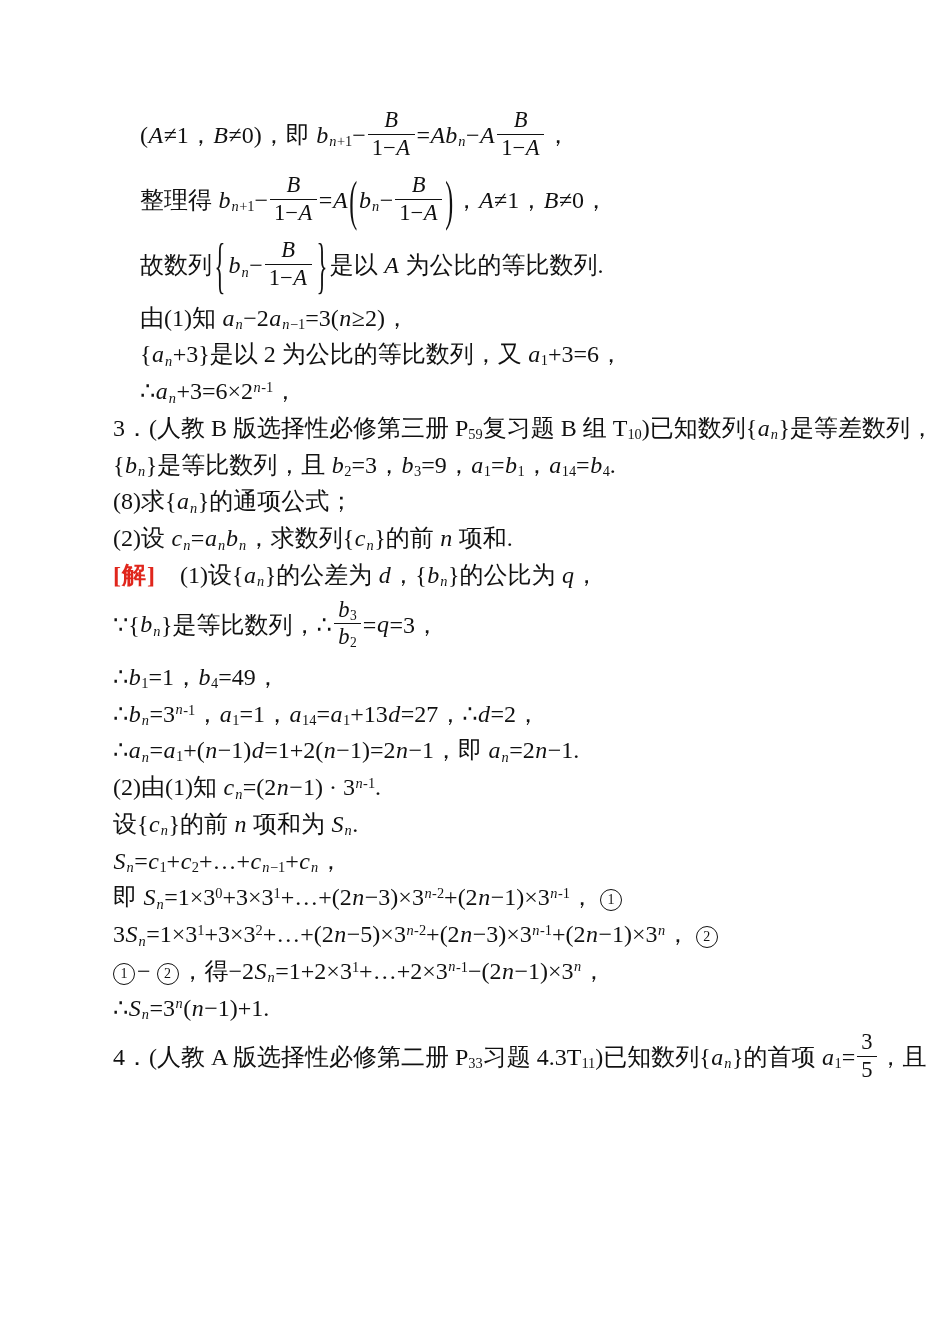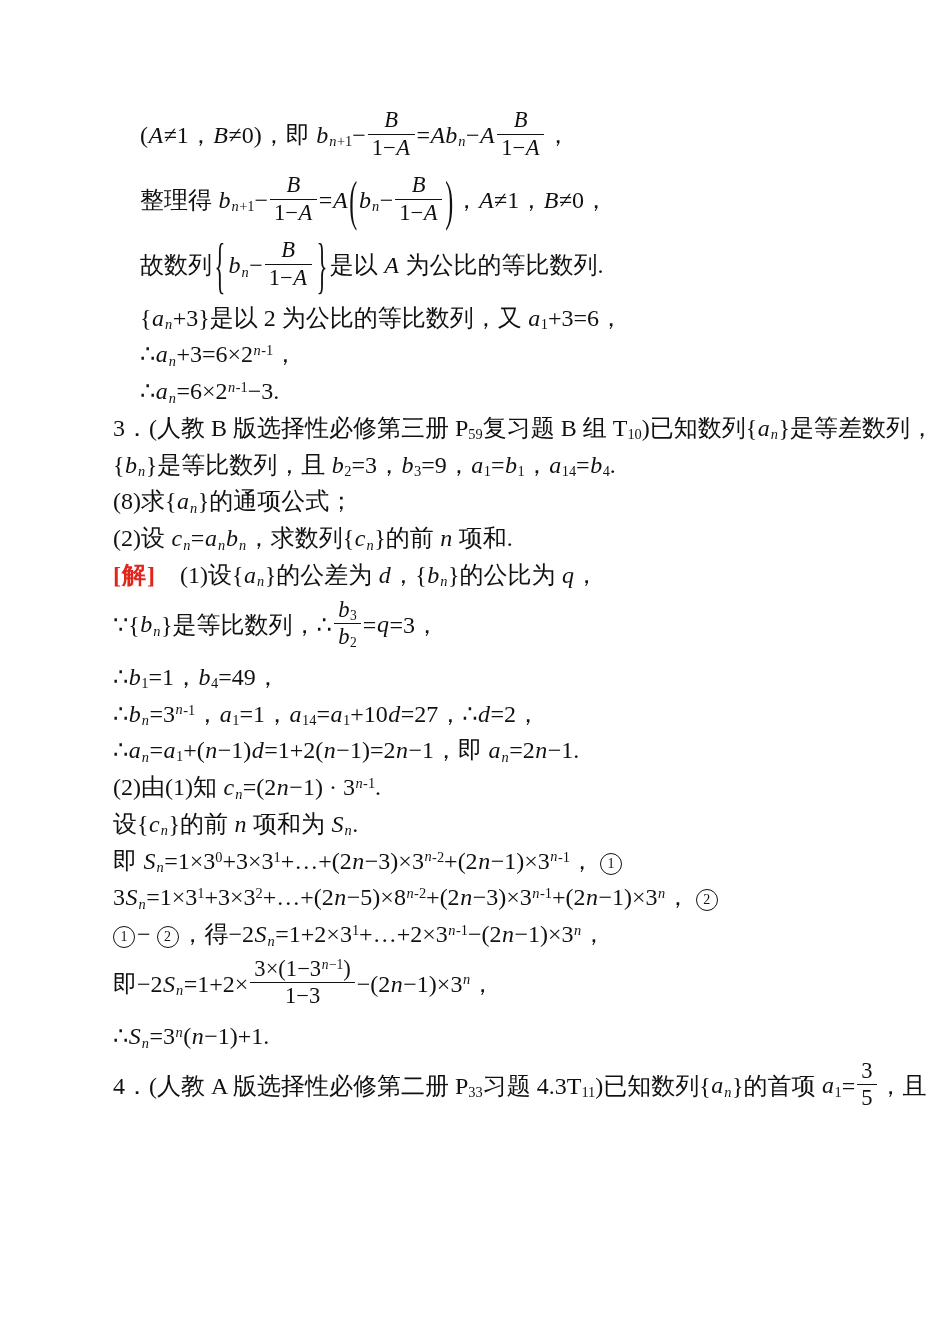--- a/index.html
+++ b/index.html
@@ -65,34 +65,34 @@
   .red{color:#e0261c;font-weight:bold;letter-spacing:1px;}
 </style>
 </head>
 <body>
 
 <div class="page">
   <div id="doc">
       <div class="line indent"><span>(</span><i>A</i><span>≠1，</span><i>B</i><span>≠0)，即 </span><i>b</i><sub><i>n</i>+1</sub><span>−</span><span class="frac"><span class="fr-n"><i>B</i></span><span class="fr-d">1−<i>A</i></span></span><span>=</span><i>Ab</i><sub><i>n</i></sub><span>−</span><i>A</i><span class="frac"><span class="fr-n"><i>B</i></span><span class="fr-d">1−<i>A</i></span></span><span>，</span></div>
       <div class="line indent"><span>整理得 </span><i>b</i><sub><i>n</i>+1</sub><span>−</span><span class="frac"><span class="fr-n"><i>B</i></span><span class="fr-d">1−<i>A</i></span></span><span>=</span><i>A</i><span class="big">(</span><i>b</i><sub><i>n</i></sub><span>−</span><span class="frac"><span class="fr-n"><i>B</i></span><span class="fr-d">1−<i>A</i></span></span><span class="big">)</span><span>，</span><i>A</i><span>≠1，</span><i>B</i><span>≠0，</span></div>
       <div class="line indent"><span>故数列</span><span class="bigb">{</span><i>b</i><sub><i>n</i></sub><span>−</span><span class="frac"><span class="fr-n"><i>B</i></span><span class="fr-d">1−<i>A</i></span></span><span class="bigb">}</span><span>是以 </span><i>A</i><span> 为公比的等比数列.</span></div>
+      <div class="line indent"><span>由(1)知 </span><i>a</i><sub><i>n</i></sub><span>−2</span><i>a</i><sub><i>n</i>−1</sub><span>=3(</span><i>n</i><span>≥2)，</span></div>
       <div class="line indent"><span>{</span><i>a</i><sub><i>n</i></sub><span>+3}是以 2 为公比的等比数列，又 </span><i>a</i><sub>1</sub><span>+3=6，</span></div>
       <div class="line indent"><span>∴</span><i>a</i><sub><i>n</i></sub><span>+3=6×2</span><sup><i>n</i>-1</sup><span>，</span></div>
-      <div class="line indent"><span>∴</span><i>a</i><sub><i>n</i></sub><span>=6×2</span><sup><i>n</i>-1</sup><span>−3.</span></div>
       <div class="line"><span>3．(人教 B 版选择性必修第三册 P</span><sub>59</sub><span>复习题 B 组 T</span><sub>10</sub><span>)已知数列{</span><i>a</i><sub><i>n</i></sub><span>}是等差数列，</span></div>
       <div class="line"><span>{</span><i>b</i><sub><i>n</i></sub><span>}是等比数列，且 </span><i>b</i><sub>2</sub><span>=3，</span><i>b</i><sub>3</sub><span>=9，</span><i>a</i><sub>1</sub><span>=</span><i>b</i><sub>1</sub><span>，</span><i>a</i><sub>14</sub><span>=</span><i>b</i><sub>4</sub><span>.</span></div>
       <div class="line"><span>(8)求{</span><i>a</i><sub><i>n</i></sub><span>}的通项公式；</span></div>
       <div class="line"><span>(2)设 </span><i>c</i><sub><i>n</i></sub><span>=</span><i>a</i><sub><i>n</i></sub><i>b</i><sub><i>n</i></sub><span>，求数列{</span><i>c</i><sub><i>n</i></sub><span>}的前 </span><i>n</i><span> 项和.</span></div>
       <div class="line"><span class="red">[解]</span><span>　(1)设{</span><i>a</i><sub><i>n</i></sub><span>}的公差为 </span><i>d</i><span>，{</span><i>b</i><sub><i>n</i></sub><span>}的公比为 </span><i>q</i><span>，</span></div>
       <div class="line"><span>∵{</span><i>b</i><sub><i>n</i></sub><span>}是等比数列，∴</span><span class="frac"><span class="fr-n"><i>b</i><sub>3</sub></span><span class="fr-d"><i>b</i><sub>2</sub></span></span><span>=</span><i>q</i><span>=3，</span></div>
       <div class="line"><span>∴</span><i>b</i><sub>1</sub><span>=1，</span><i>b</i><sub>4</sub><span>=49，</span></div>
-      <div class="line"><span>∴</span><i>b</i><sub><i>n</i></sub><span>=3</span><sup><i>n</i>-1</sup><span>，</span><i>a</i><sub>1</sub><span>=1，</span><i>a</i><sub>14</sub><span>=</span><i>a</i><sub>1</sub><span>+10</span><i>d</i><span>=27，∴</span><i>d</i><span>=2，</span></div>
+      <div class="line"><span>∴</span><i>b</i><sub><i>n</i></sub><span>=3</span><sup><i>n</i>-1</sup><span>，</span><i>a</i><sub>1</sub><span>=1，</span><i>a</i><sub>14</sub><span>=</span><i>a</i><sub>1</sub><span>+13</span><i>d</i><span>=27，∴</span><i>d</i><span>=2，</span></div>
       <div class="line"><span>∴</span><i>a</i><sub><i>n</i></sub><span>=</span><i>a</i><sub>1</sub><span>+(</span><i>n</i><span>−1)</span><i>d</i><span>=1+2(</span><i>n</i><span>−1)=2</span><i>n</i><span>−1，即 </span><i>a</i><sub><i>n</i></sub><span>=2</span><i>n</i><span>−1.</span></div>
       <div class="line"><span>(2)由(1)知 </span><i>c</i><sub><i>n</i></sub><span>=(2</span><i>n</i><span>−1) · 3</span><sup><i>n</i>-1</sup><span>.</span></div>
       <div class="line"><span>设{</span><i>c</i><sub><i>n</i></sub><span>}的前 </span><i>n</i><span> 项和为 </span><i>S</i><sub><i>n</i></sub><span>.</span></div>
+      <div class="line"><i>S</i><sub><i>n</i></sub><span>=</span><i>c</i><sub>1</sub><span>+</span><i>c</i><sub>2</sub><span>+…+</span><i>c</i><sub><i>n</i>−1</sub><span>+</span><i>c</i><sub><i>n</i></sub><span>，</span></div>
       <div class="line"><span>即 </span><i>S</i><sub><i>n</i></sub><span>=1×3</span><sup>0</sup><span>+3×3</span><sup>1</sup><span>+…+(2</span><i>n</i><span>−3)×3</span><sup><i>n</i>-2</sup><span>+(2</span><i>n</i><span>−1)×3</span><sup><i>n</i>-1</sup><span>，</span><span class="circ">1</span></div>
-      <div class="line"><span>3</span><i>S</i><sub><i>n</i></sub><span>=1×3</span><sup>1</sup><span>+3×3</span><sup>2</sup><span>+…+(2</span><i>n</i><span>−5)×8</span><sup><i>n</i>-2</sup><span>+(2</span><i>n</i><span>−3)×3</span><sup><i>n</i>-1</sup><span>+(2</span><i>n</i><span>−1)×3</span><sup><i>n</i></sup><span>，</span><span class="circ">2</span></div>
+      <div class="line"><span>3</span><i>S</i><sub><i>n</i></sub><span>=1×3</span><sup>1</sup><span>+3×3</span><sup>2</sup><span>+…+(2</span><i>n</i><span>−5)×3</span><sup><i>n</i>-2</sup><span>+(2</span><i>n</i><span>−3)×3</span><sup><i>n</i>-1</sup><span>+(2</span><i>n</i><span>−1)×3</span><sup><i>n</i></sup><span>，</span><span class="circ">2</span></div>
       <div class="line"><span class="circ lead">1</span><span>−</span><span class="circ">2</span><span>，得−2</span><i>S</i><sub><i>n</i></sub><span>=1+2×3</span><sup>1</sup><span>+…+2×3</span><sup><i>n</i>-1</sup><span>−(2</span><i>n</i><span>−1)×3</span><sup><i>n</i></sup><span>，</span></div>
-      <div class="line"><span>即−2</span><i>S</i><sub><i>n</i></sub><span>=1+2×</span><span class="frac"><span class="fr-n"><span>3×(1−3</span><sup><i>n</i>−1</sup><span>)</span></span><span class="fr-d">1−3</span></span><span>−(2</span><i>n</i><span>−1)×3</span><sup><i>n</i></sup><span>，</span></div>
       <div class="line"><span>∴</span><i>S</i><sub><i>n</i></sub><span>=3</span><sup><i>n</i></sup><span>(</span><i>n</i><span>−1)+1.</span></div>
       <div class="line"><span>4．(人教 A 版选择性必修第二册 P</span><sub>33</sub><span>习题 4.3T</span><sub>11</sub><span>)已知数列{</span><i>a</i><sub><i>n</i></sub><span>}的首项 </span><i>a</i><sub>1</sub><span>=</span><span class="frac"><span class="fr-n">3</span><span class="fr-d">5</span></span><span>，且</span></div>
     </div>
 </div>
 
 </body></html>

